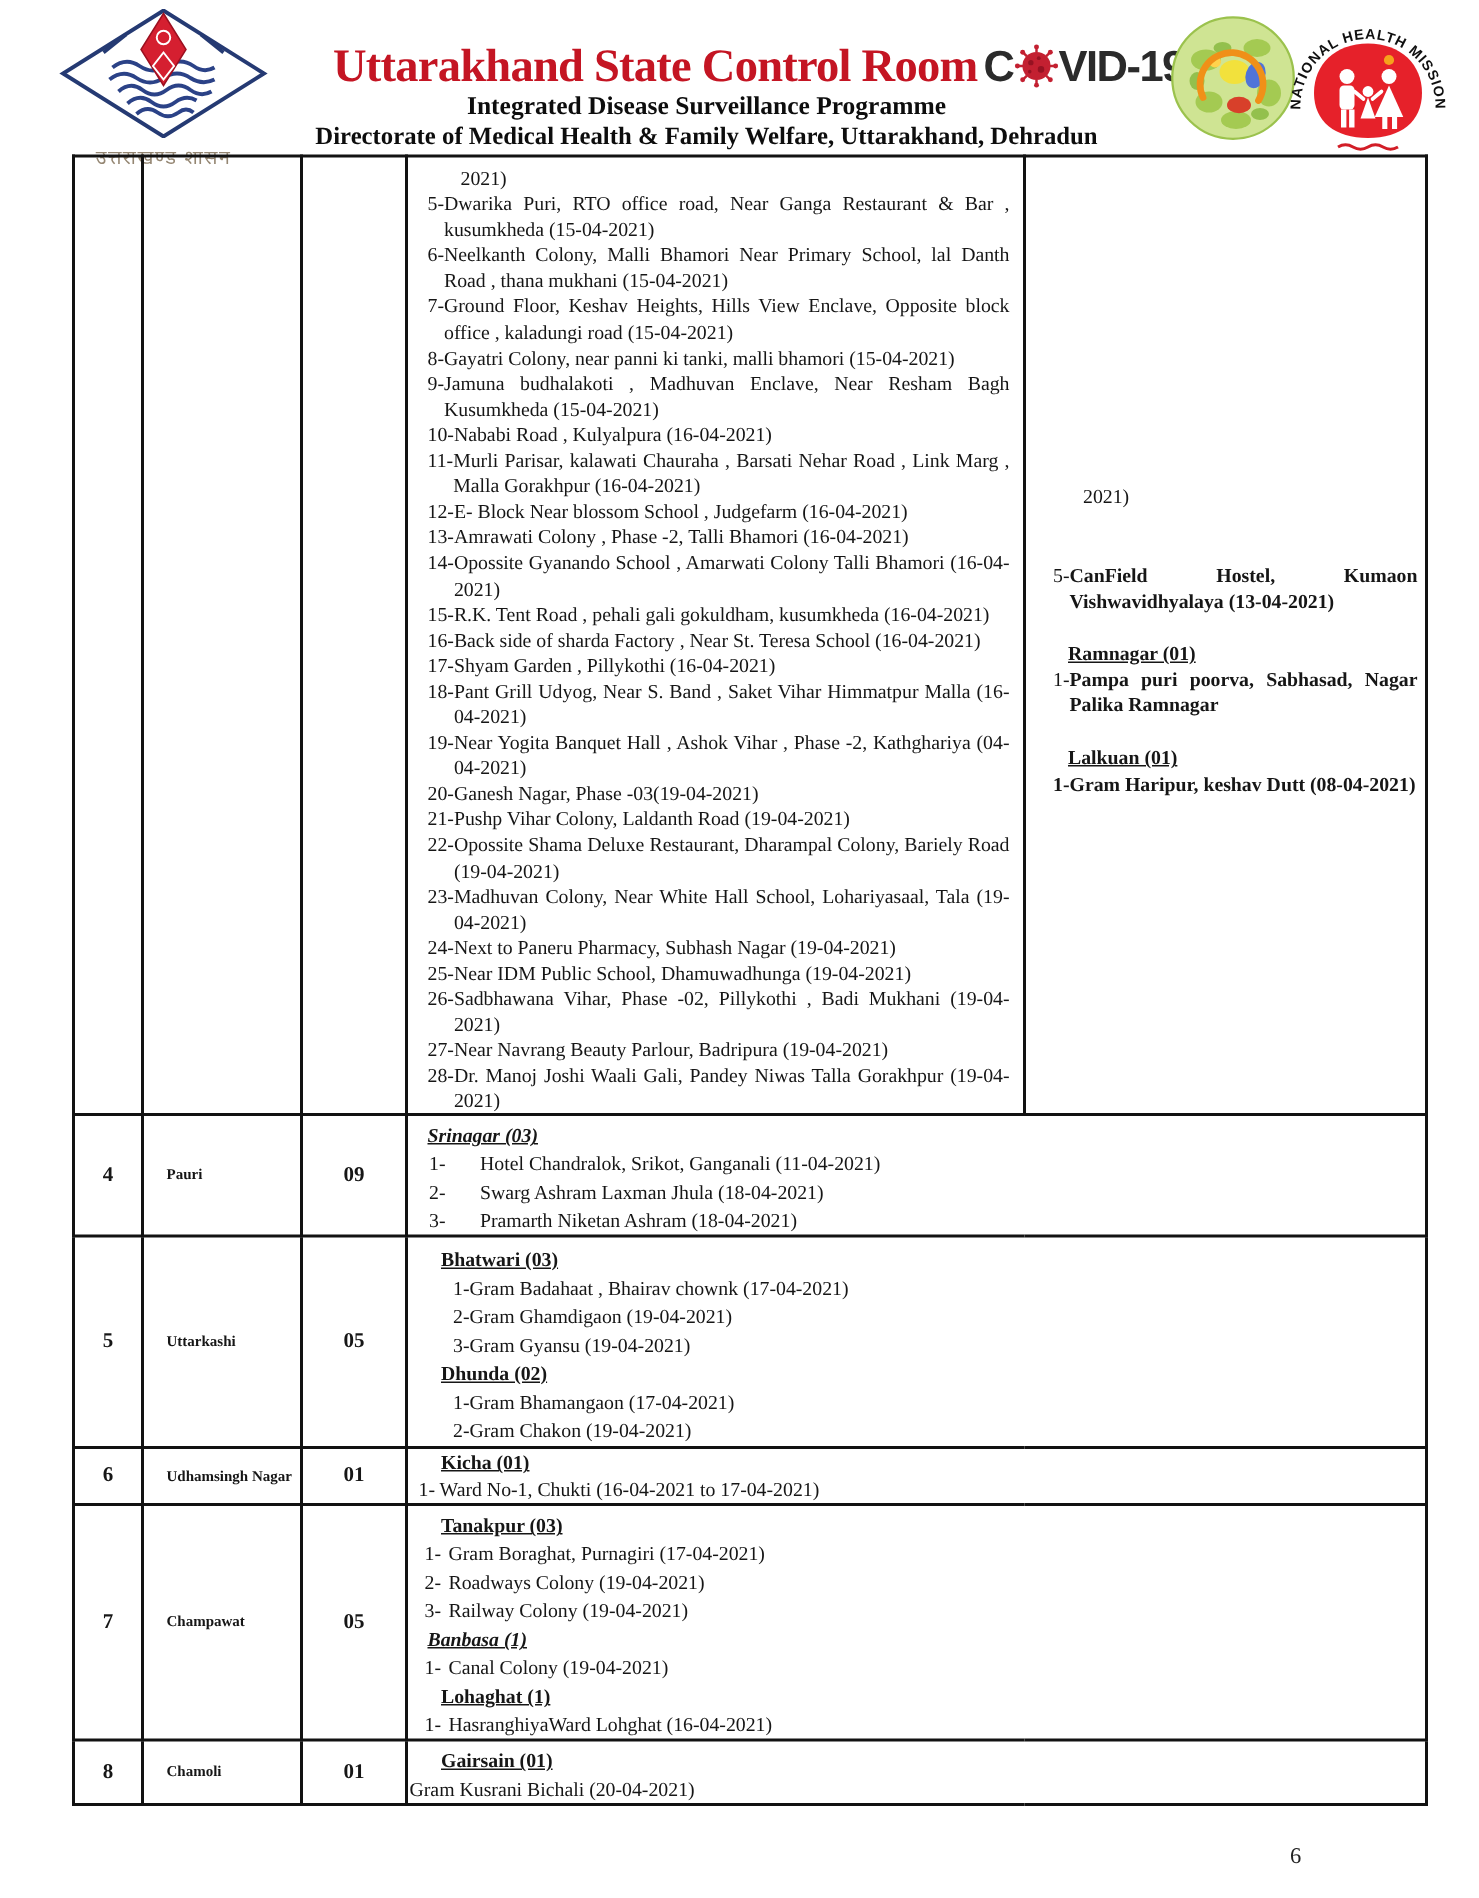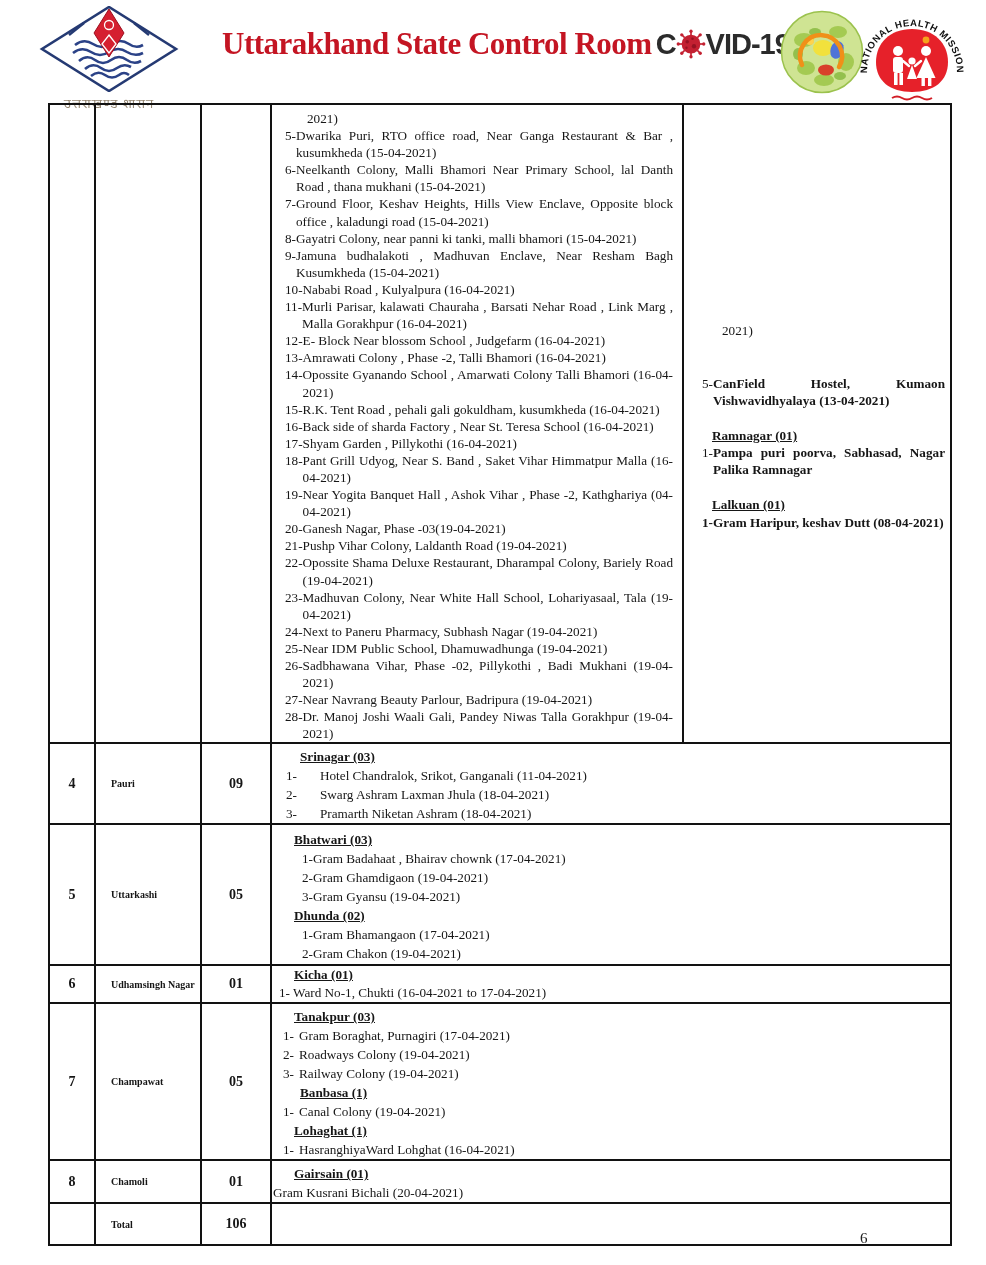--- a/index.html
+++ b/index.html
@@ -30,21 +30,21 @@
   td.c-count { text-align:center; font-weight:700; font-size:14px; }
   td.details { vertical-align:top; font-size:13.2px; line-height:19px; padding:3px 0 0 0; }
   tr.row-0 { height:637px; } tr.row-1 { height:80px; } tr.row-2 { height:141px; }
   tr.row-3 { height:38px; }  tr.row-4 { height:150px; } tr.row-5 { height:40px; }
   tr.row-6 { height:42px; }
   tr.row-0 td.details { line-height:17.1px; padding-top:5px; }
   tr.row-3 td.details { line-height:18px; padding-top:0; }
 
   
   .ln-h, .ln-h2, .ln-h3 { font-weight:700; text-decoration:underline; }
-  .ln-h  { margin-left:28px; }
+  .ln-h  { margin-left:13px;font-style:italic; }
   .ln-h2 { margin-left:22px; }
   .ln-h3 { margin-left:28px; }
   .ln-n, .ln-g, .ln-g2, .ln-g3, .ln-gr, .ln-grb { display:flex; }
   .num { flex:0 0 auto; }
   .txt { flex:1 1 auto; text-align:justify; padding-right:9px; }
   .ln-n  .num { flex-basis:22px; padding-left:13px; }
   .ln-g  .num { flex-basis:48px; padding-left:14px; }
   .ln-g2 .num { flex-basis:33px; padding-left:30px; }
   .ln-g3 .num { flex-basis:27px; padding-left:11px; }
   .ln-gr .num, .ln-grb .num { flex-basis:20px; padding-left:18px; }
@@ -113,20 +113,22 @@
         <circle cx="20" cy="20" r="12.5" fill="#c32031"></circle>
         <g fill="#8f1020" opacity="0.85">
           <circle cx="15" cy="17" r="2.4"></circle>
                 <circle cx="24" cy="23" r="2.9"></circle>
                 <circle cx="22" cy="13" r="1.7"></circle>
                 <circle cx="14" cy="25" r="1.6"></circle>
         </g>
       </svg></span><span>VID-19</span></span>
     </div>
 
+    <div class="sub1">Integrated Disease Surveillance Programme</div>
+    <div class="sub2">Directorate of Medical Health &amp; Family Welfare, Uttarakhand, Dehradun</div>
 
     <div class="map-logo">
       <svg width="84" height="84" viewBox="0 0 84 84">
         <circle cx="42" cy="42" r="40.5" fill="#cfe493" stroke="#9bc24d" stroke-width="1.5"></circle>
         <g fill="#a4ca52">
           <ellipse cx="24" cy="30" rx="10" ry="7"></ellipse>
             <ellipse cx="58" cy="22" rx="9" ry="6"></ellipse>
           <ellipse cx="66" cy="52" rx="8" ry="9"></ellipse>
             <ellipse cx="26" cy="58" rx="9" ry="7"></ellipse>
           <ellipse cx="44" cy="70" rx="10" ry="6"></ellipse>
@@ -399,24 +401,18 @@
         </tr>
         <tr class="row-5">
           <td class="c-sno">8</td>
           <td class="c-dist">Chamoli</td>
           <td class="c-count">01</td>
           <td class="details" colspan="2">
             <div class="ln ln-h2">Gairsain (01)</div>
             <div class="ln ln-p0">Gram Kusrani Bichali (20-04-2021)</div>
           </td>
         </tr>
-        <tr class="row-6">
-          <td class="c-sno"></td>
-          <td class="c-dist">Total</td>
-          <td class="c-count">106</td>
-          <td class="details" colspan="2"></td>
-        </tr>
       </tbody>
   </table>
 
   <div class="page-number">6</div>
 
 </div>
 
 </body></html>

